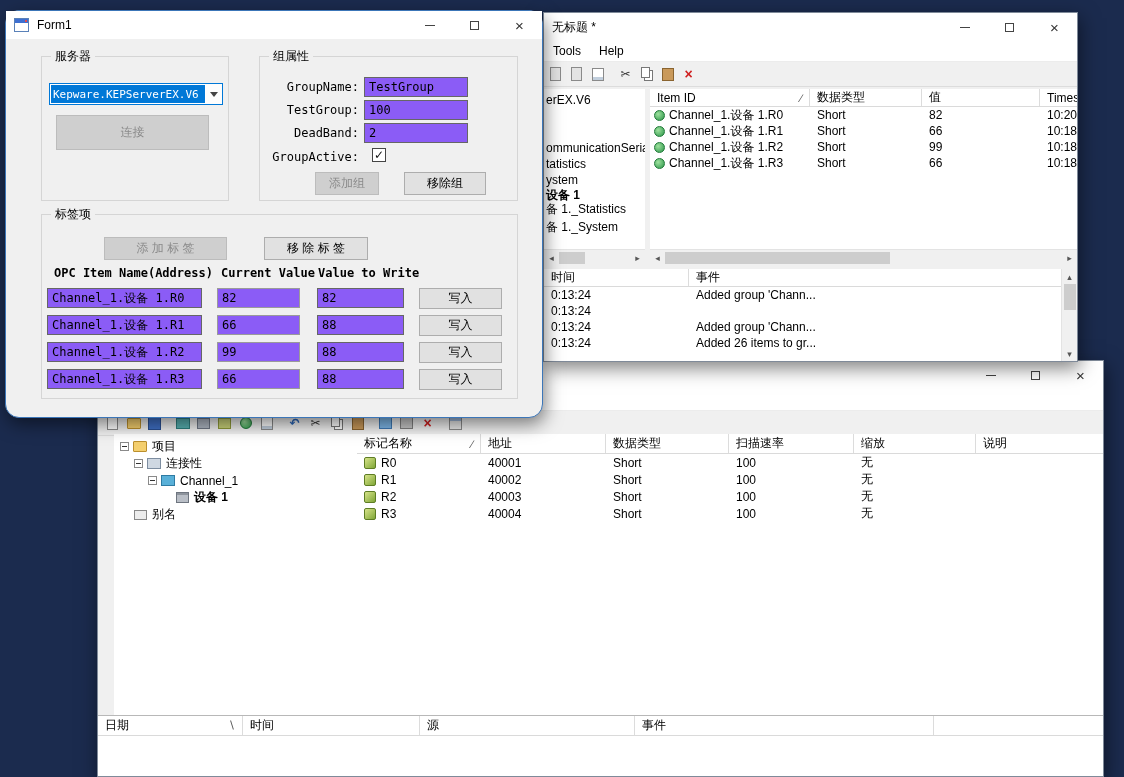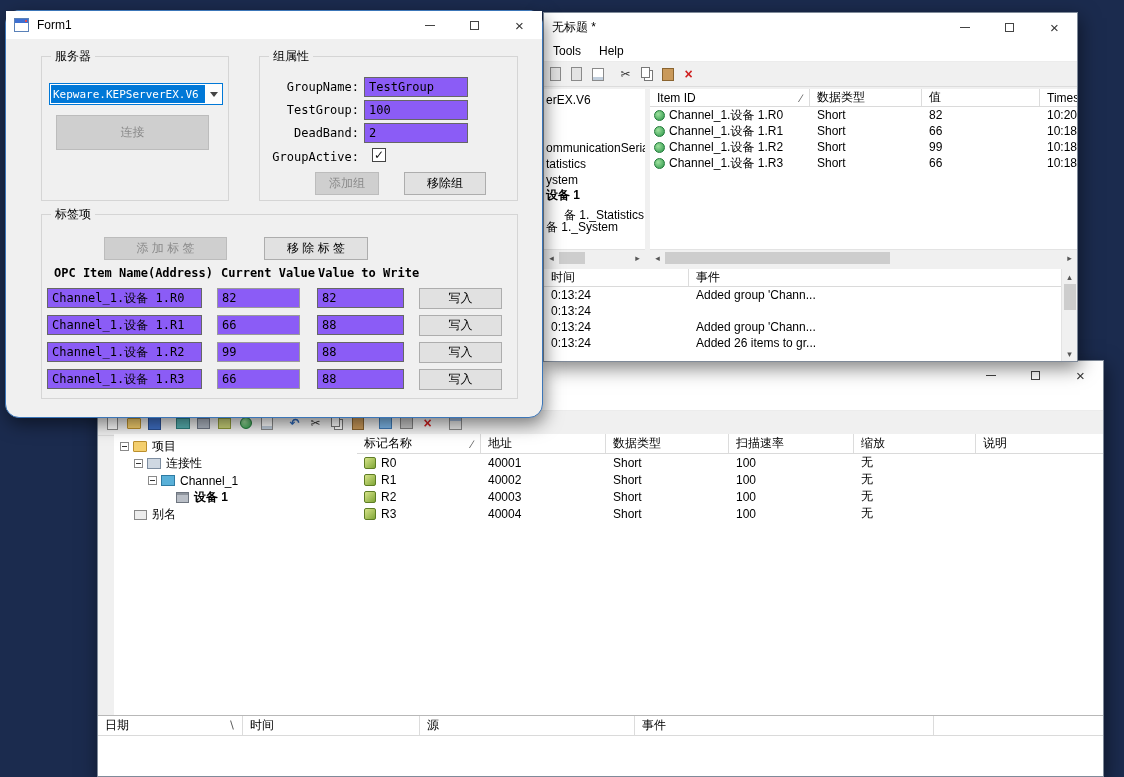--- a/index.html
+++ b/index.html
@@ -374,21 +374,21 @@
         </div>
       <div class="trow" style="top:66px;padding-left:2px;">
           <span class="tlabel" style="margin-left:0;">tatistics</span>
         </div>
       <div class="trow" style="top:82px;padding-left:2px;">
           <span class="tlabel" style="margin-left:0;">ystem</span>
         </div>
       <div class="trow" style="top:98px;padding-left:2px;">
           <span class="tlabel bold" style="margin-left:0;">设备 1</span>
         </div>
-      <div class="trow" style="top:118px;padding-left:20px;">
+      <div class="trow" style="top:112px;padding-left:2px;">
           <span class="tlabel" style="margin-left:0;">备 1._Statistics</span>
         </div>
       <div class="trow" style="top:130px;padding-left:2px;">
           <span class="tlabel" style="margin-left:0;">备 1._System</span>
         </div>
     </div>
     <div class="hscroll" style="left:0;top:236px;width:101px;">
       <span class="sbtn">◂</span>
       <span class="hthumb" style="width:26px;"></span>
       <span class="sspace"></span>

